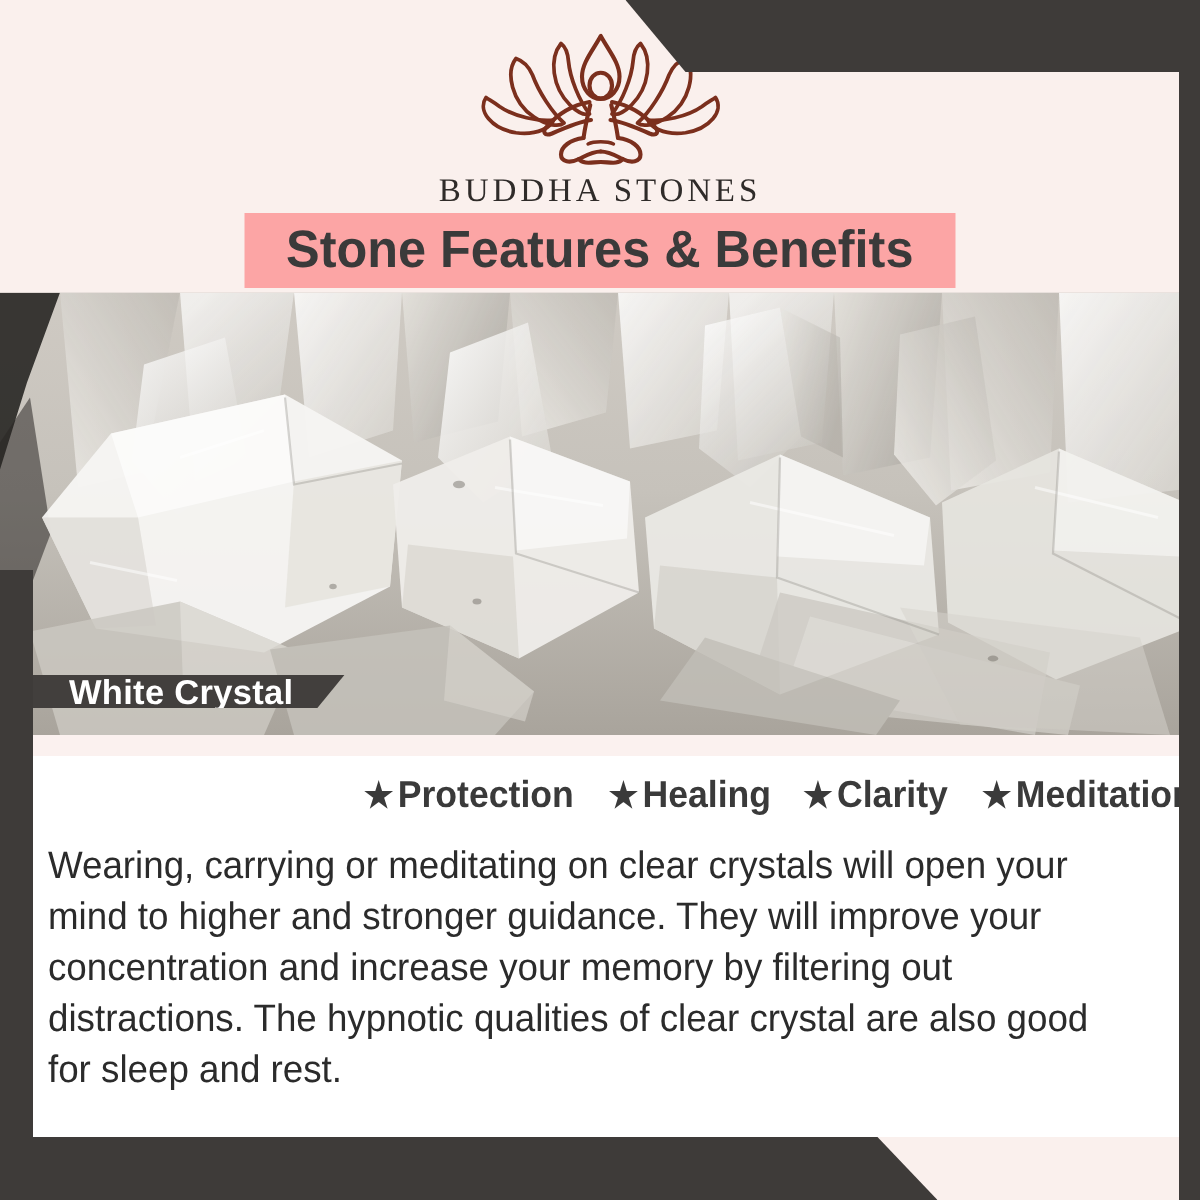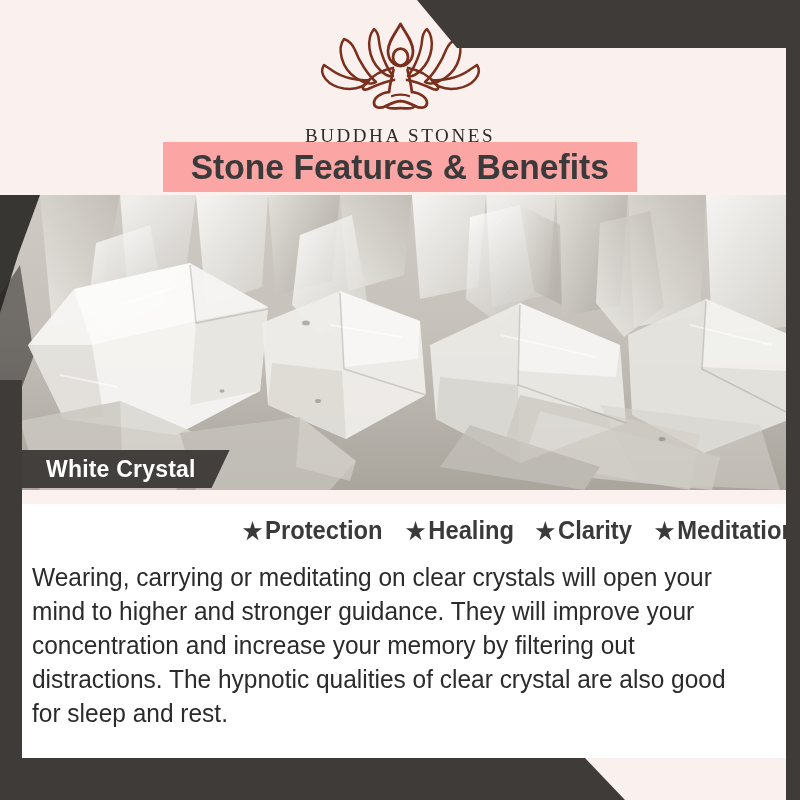--- a/index.html
+++ b/index.html
@@ -76,23 +76,23 @@
     width: 800px;
     text-align: center;
   }
   .logo-mark {
     display: block;
     margin: 0 auto;
     width: 175px;
     height: 88px;
   }
   .brand-name {
-    margin-top: 15px;
+    margin-top: 4px;
     font-family: "Liberation Serif", serif;
-    font-size: 19px;
+    font-size: 22px;
     letter-spacing: 2.6px;
     color: #2f2b29;
     font-weight: 400;
   }
 
   
   .title-panel {
     position: absolute;
     top: 142px;
     left: 163px;
@@ -125,21 +125,21 @@
     background: #b9b5ae;
     z-index: 1;
   }
   .photo svg { display: block; }
 
   
   .name-tag {
     position: absolute;
     left: 22px;
     top: 450px;
-    height: 38px;
+    height: 22px;
     background: #423f3d;
     z-index: 4;
     display: flex;
     align-items: center;
     padding-left: 24px;
     padding-right: 34px;
     clip-path: polygon(0 0, 100% 0, calc(100% - 18px) 100%, 0 100%);
   }
   .name-tag-text {
     color: #ffffff;

